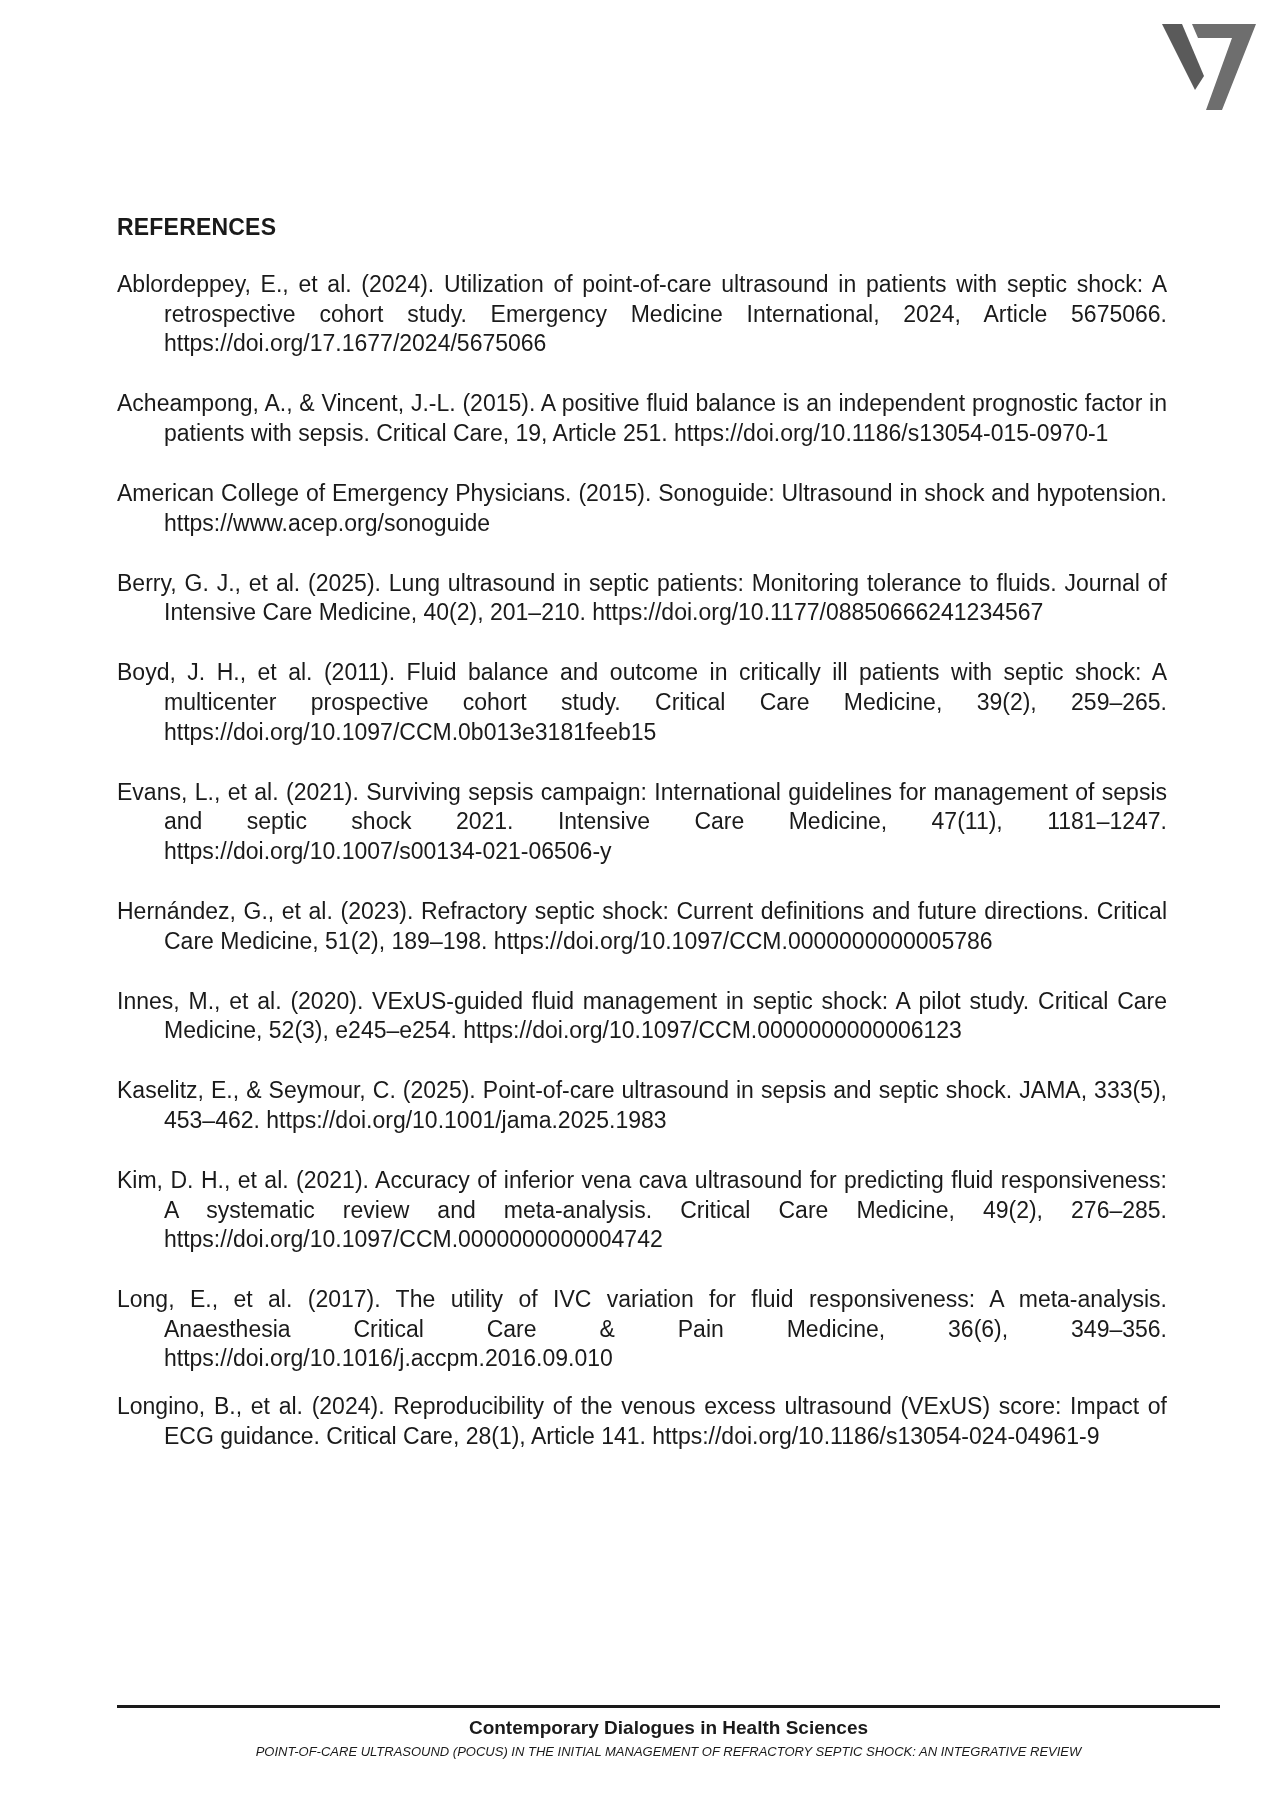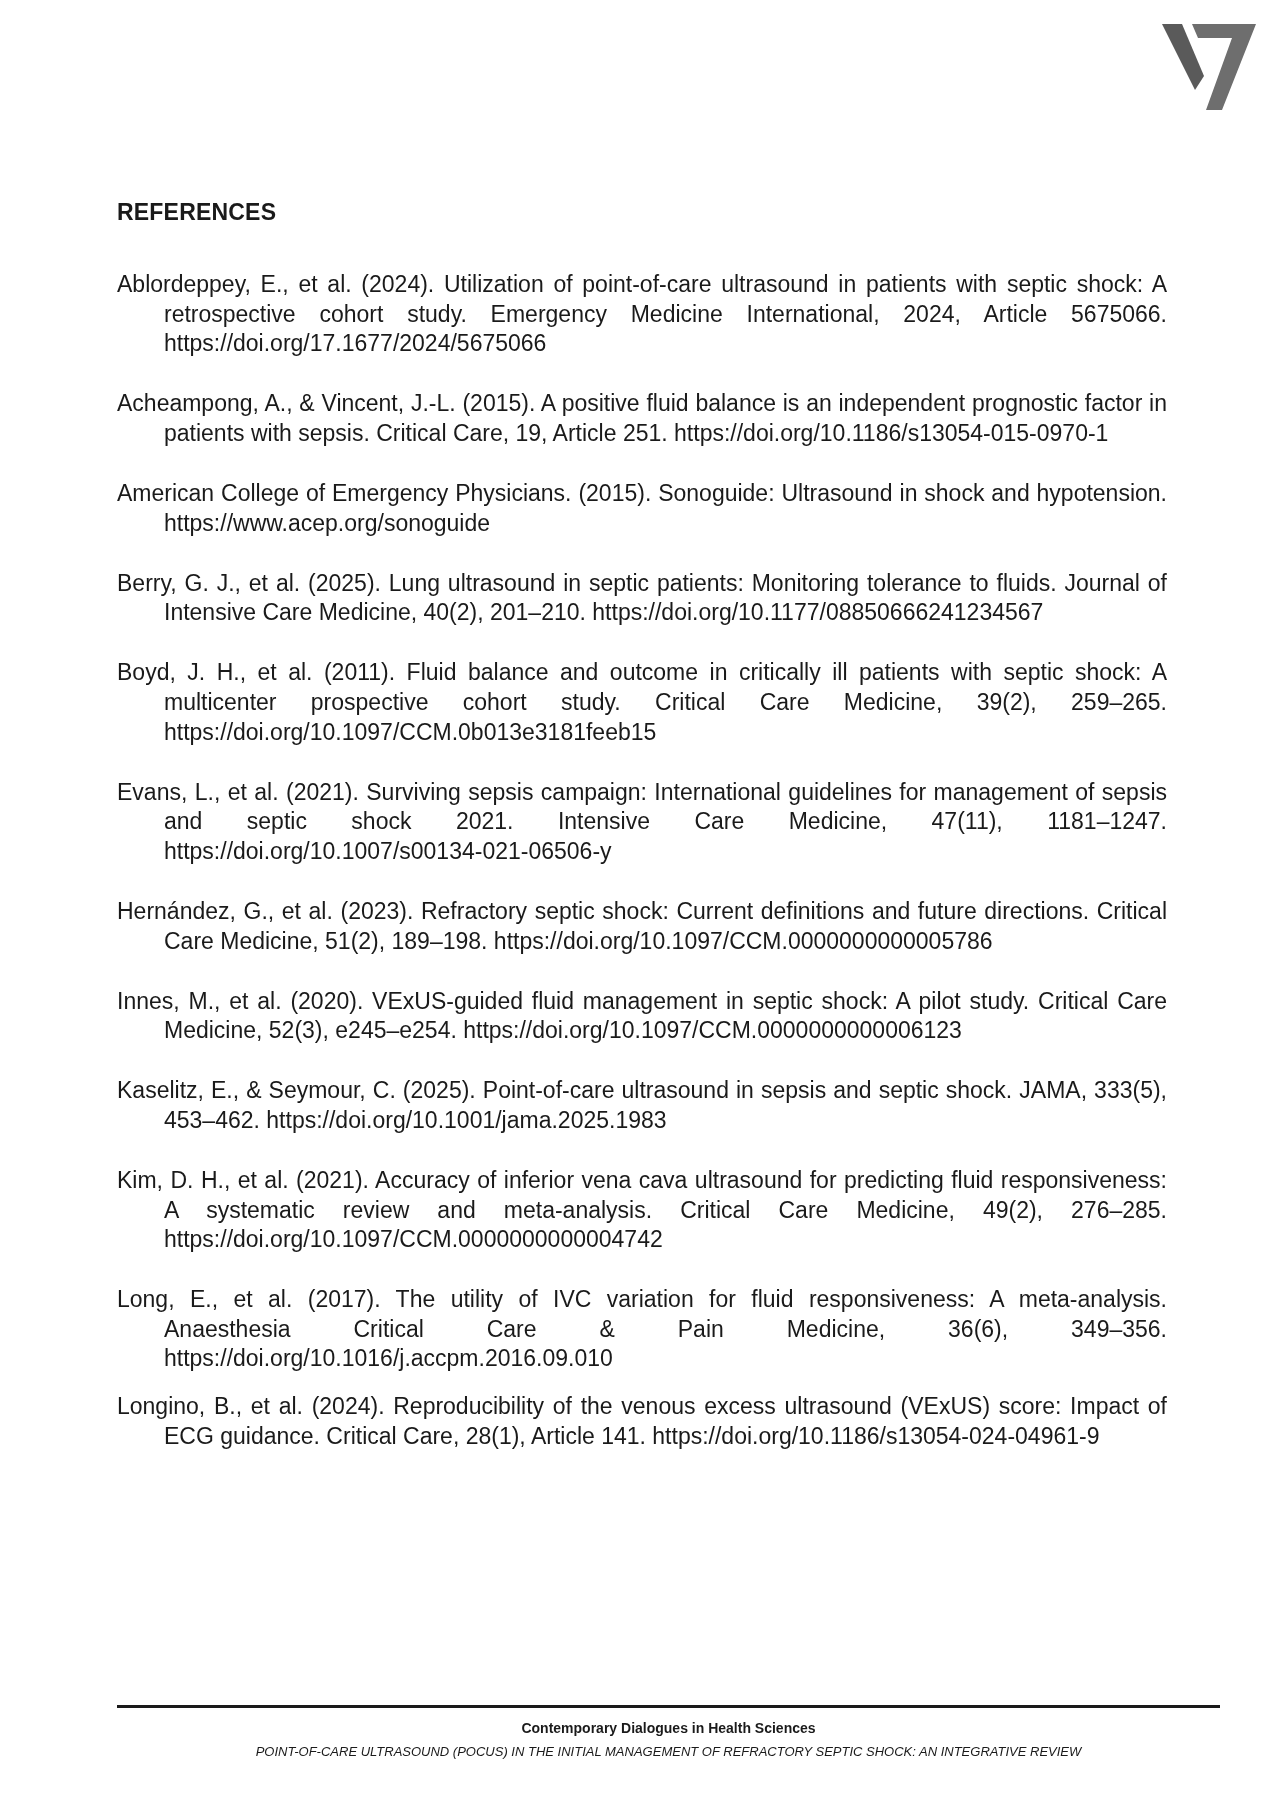--- a/index.html
+++ b/index.html
@@ -1,27 +1,27 @@
 <!DOCTYPE html>
 <html><head>
 <meta charset="utf-8">
 <style>
   html, body { margin: 0; padding: 0; background: #ffffff; }
   body { width: 1280px; height: 1810px; position: relative; overflow: hidden;
          font-family: "Liberation Sans", sans-serif; color: #1a1a1a; }
   .logo { position: absolute; left: 1162px; top: 24px; width: 94px; height: 86px; }
-  .heading { position: absolute; left: 117px; top: 199px; font-size: 23px; font-weight: bold;
+  .heading { position: absolute; left: 117px; top: 214px; font-size: 23px; font-weight: bold;
              letter-spacing: 0.2px; margin: 0; }
   .refs { position: absolute; left: 117px; top: 270px; width: 1050px; margin: 0; padding: 0; list-style: none; }
   .ref { font-size: 23px; line-height: 29.6px; text-align: justify; padding-left: 47px; text-indent: -47px;
          margin: 0 0 30.5px 0; word-spacing: 0px; }
   .ref.tight { margin-bottom: 18px; }
   .footer-rule { position: absolute; left: 117px; top: 1705px; width: 1103px; height: 3px; background: #1a1a1a; }
   .footer { position: absolute; left: 117px; top: 1716px; width: 1103px; text-align: center; }
-  .footer .journal { font-size: 14px; font-weight: bold; line-height: 24px; }
+  .footer .journal { font-size: 19px; font-weight: bold; line-height: 24px; }
   .footer .title { font-size: 13px; font-style: italic; line-height: 24px; padding: 0 40px; }
 </style>
 </head>
 <body>
 
 <svg class="logo" viewBox="0 0 94 86">
   <polygon points="0,0 20,0 42,52 33,66" fill="#5a5a5a"></polygon>
   <polygon points="30,0 94,0 60,86 44,86 70,14 36,14" fill="#6e6e6e"></polygon>
 </svg>
 

